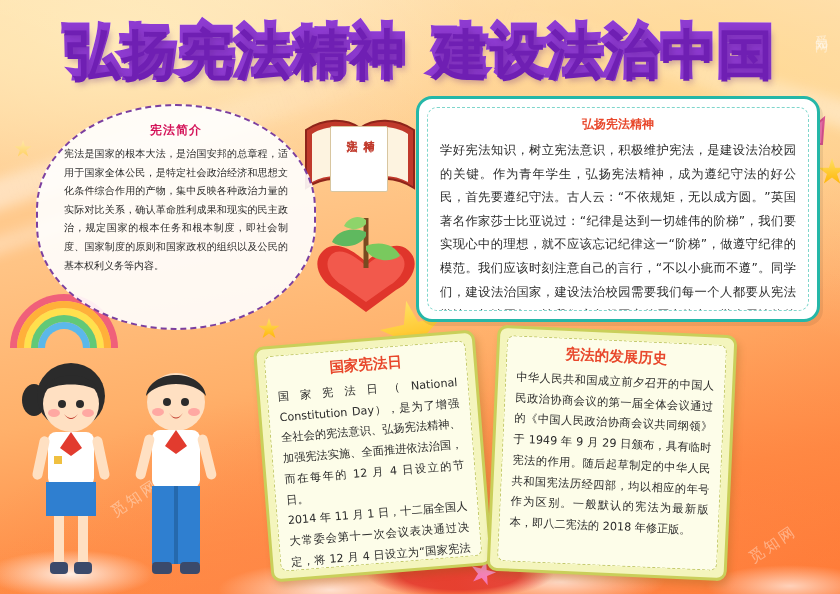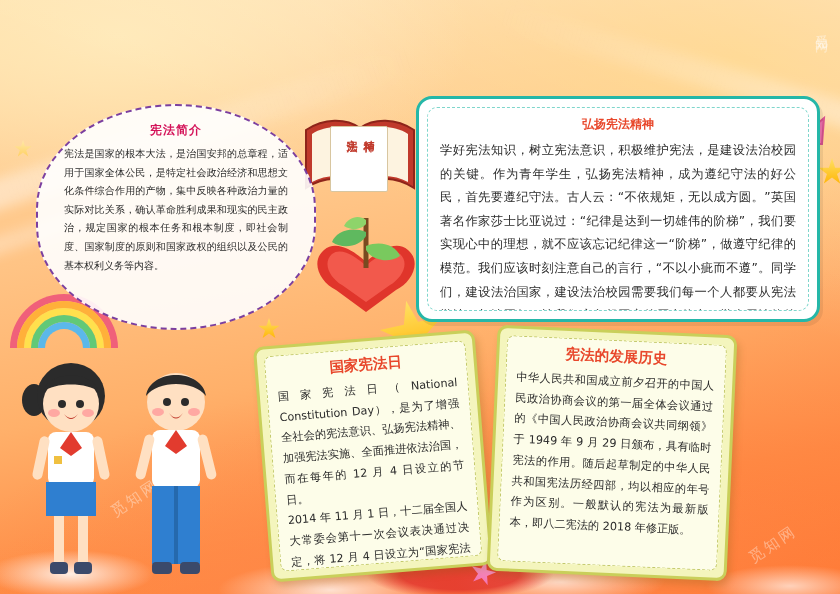--- a/index.html
+++ b/index.html
@@ -219,20 +219,23 @@
   <div class="bg-strip s3"></div>
   <div class="bg-clouds"></div>
   <div class="bg-red-splash"></div>
 
   
   <div class="watermark wm-a">觅知网</div>
   <div class="watermark wm-b">觅知网</div>
   <div class="watermark wm-c">觅知网</div>
 
   
+  <div id="title">
+    <span class="t">弘扬宪法精神</span><span class="gap"></span><span class="t">建设法治中国</span>
+  </div>
 
   
   <div class="star st-1"></div>
   <div class="star st-2"></div>
   <div class="star st-3"></div>
   <div class="star st-4"></div>
   <div class="star pink st-5"></div>
   <div class="star st-6"></div>
 
   <svg class="crown" viewBox="0 0 58 40">

